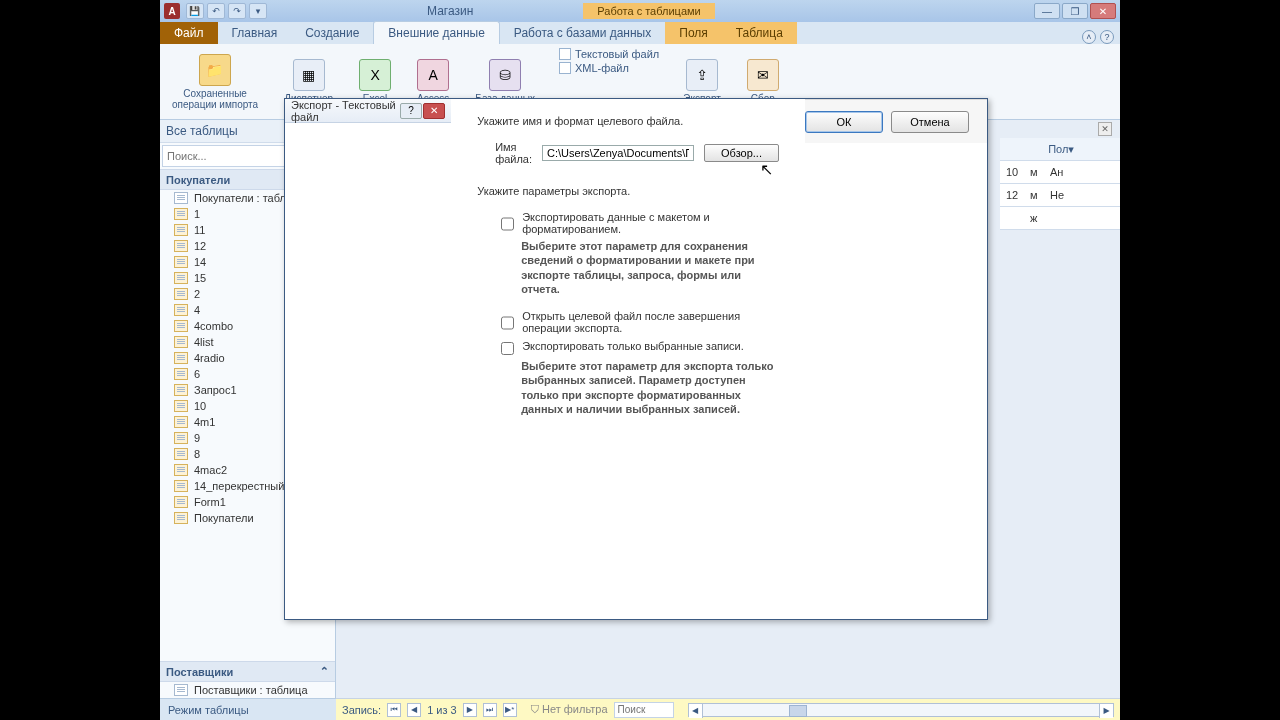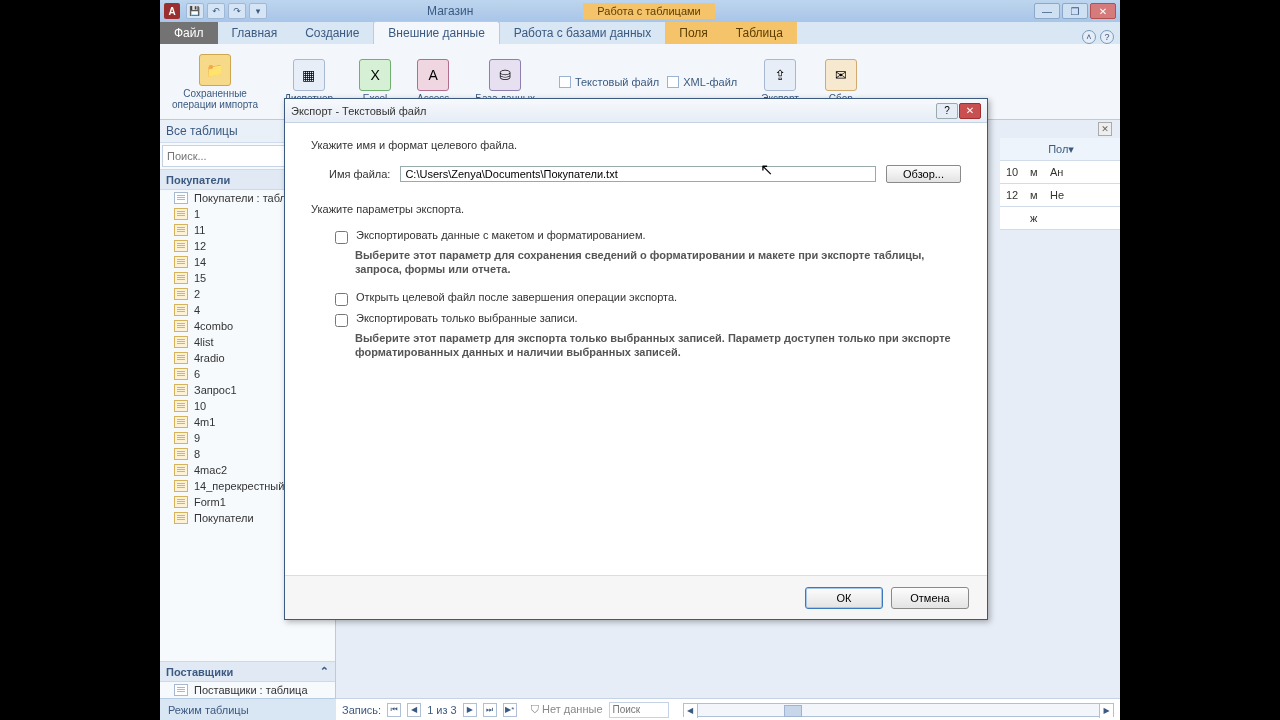--- a/index.html
+++ b/index.html
@@ -9,69 +9,69 @@
 .titlebar .sys-icon { width: 16px; height: 16px; background: #9b2e2e; color: #fff; display: flex; align-items: center; justify-content: center; font-weight: bold; font-size: 10px; border-radius: 2px; }
 .titlebar .qat { display: flex; gap: 3px; margin-left: 6px; }
 .qat-btn { width: 18px; height: 16px; background: #d6e5f5; border: 1px solid #9fb8d6; border-radius: 2px; display: flex; align-items: center; justify-content: center; font-size: 9px; color: #3b5a82; }
 .titlebar .doc-title { margin-left: 160px; color: #3b5a82; font-size: 12px; }
 .titlebar .ctx-tab { margin-left: 110px; background: #f5c36a; padding: 2px 14px; font-size: 11px; color: #5b3e00; }
 .titlebar .winbtns { margin-left: auto; display: flex; gap: 2px; }
 .winbtn { width: 26px; height: 16px; background: #cfe0f2; border: 1px solid #8aa8c8; border-radius: 2px; display: flex; align-items: center; justify-content: center; font-size: 10px; color: #3b5a82; }
 .winbtn.close { background: #d67b7b; border-color: #b05050; color: #fff; }
 .ribbon-tabs { height: 22px; background: #d9e6f3; display: flex; align-items: flex-end; padding-left: 0; }
 .ribbon-tab { padding: 4px 14px; font-size: 12px; color: #3b5a82; cursor: default; }
-.ribbon-tab.file { background: #737373; color: #fff; }
+.ribbon-tab.file { background: #a16207; color: #fff; }
 .ribbon-tab.active { background: #f3f7fb; border: 1px solid #b7cce2; border-bottom: none; border-radius: 3px 3px 0 0; }
 .ribbon-tab.ctx { background: #f5c36a; color: #5b3e00; }
 .help-area { margin-left: auto; display: flex; gap: 4px; padding-right: 6px; }
 .help-btn { width: 14px; height: 14px; border: 1px solid #7a9abc; border-radius: 7px; display: flex; align-items: center; justify-content: center; font-size: 9px; color: #3b5a82; background: #e6edf6; }
 .ribbon-body { height: 76px; background: #f3f7fb; border-bottom: 1px solid #b7cce2; display: flex; padding: 2px 6px; gap: 14px; }
 .ribbon-grp { display: flex; flex-direction: column; align-items: center; justify-content: center; gap: 2px; padding: 2px 6px; }
 .ribbon-grp .icon { width: 32px; height: 32px; background: #f7d98a; border: 1px solid #cda64e; border-radius: 3px; display: flex; align-items: center; justify-content: center; font-size: 14px; }
 .ribbon-grp .label { font-size: 10px; color: #3b5a82; text-align: center; line-height: 1.1; }
-.ribbon-subgrp { display: flex; gap: 8px; padding: 2px 4px; }
+.ribbon-subgrp { display: flex; flex-direction: column; gap: 2px; padding: 2px 4px; }
 .ribbon-sub-item { display: flex; align-items: center; gap: 4px; font-size: 10px; color: #3b5a82; }
 .ribbon-sub-item .dot { width: 12px; height: 12px; border: 1px solid #99b3d0; background: #fff; }
 .workspace { flex: 1; display: flex; min-height: 0; background: #d3dff0; }
 .nav { width: 176px; background: #f7fafd; border-right: 1px solid #b7cce2; display: flex; flex-direction: column; min-height: 0; }
 .nav-head { padding: 4px 6px; border-bottom: 1px solid #d0dceb; font-size: 12px; color: #3b5a82; background: #e9f0f8; }
 .nav-search { border: 1px solid #c4d3e6; margin: 2px; padding: 4px 4px; font-size: 11px; color: #888; background: #fff; }
 .nav-group { padding: 3px 6px; background: #e0e9f4; border-top: 1px solid #cdd9ea; border-bottom: 1px solid #cdd9ea; font-weight: bold; color: #3b5a82; font-size: 12px; display: flex; align-items: center; justify-content: space-between; }
 .nav-list { overflow-y: auto; flex: 1; }
 .nav-item { display: flex; align-items: center; gap: 6px; padding: 2px 6px 2px 14px; font-size: 11px; color: #333; }
 .nav-item .icn { width: 14px; height: 12px; border: 1px solid #a6b9d0; background: #fff; position: relative; }
 .nav-item .icn::after { content: ""; position: absolute; left: 2px; top: 2px; width: 8px; height: 1px; background: #a6b9d0; box-shadow: 0 2px #a6b9d0, 0 4px #a6b9d0; }
 .nav-item.q .icn { background: #fdf2d6; border-color: #d6b25c; }
 .content { flex: 1; background: #e6edf6; position: relative; }
 .bg-table { position: absolute; right: 0; top: 18px; width: 120px; }
 .bg-table-row { height: 23px; display: flex; align-items: center; padding-left: 6px; border-bottom: 1px solid #d0dceb; background: #fff; font-size: 11px; color: #333; }
 .bg-table-head { background: #eef4fb; font-weight: normal; color: #3b5a82; display: flex; justify-content: center; padding-right: 4px; }
 .close-tab { position: absolute; right: 8px; top: 2px; width: 14px; height: 14px; border: 1px solid #aaa; background: #eee; display: flex; align-items: center; justify-content: center; font-size: 9px; color: #666; }
-.dialog { position: absolute; left: 124px; top: 98px; width: 704px; height: 522px; background: #fff; border: 1px solid #3b5a82; box-shadow: 2px 2px 6px rgba(0,0,0,0.3); display: flex; flex-direction: column; }
+.dialog { position: absolute; left: 124px; top: 98px; width: 704px; height: 522px; background: #fff; border: 1px solid #3b5a82; box-shadow: 2px 2px 6px rgba(0,0,0,0.3); display: flex; }
 .dlg-title { height: 24px; background: linear-gradient(#f7f9fc,#e6edf6); display: flex; align-items: center; padding: 0 6px; border-bottom: 1px solid #c6d3e4; }
 .dlg-title .txt { font-size: 11px; color: #333; }
 .dlg-title .right { margin-left: auto; display: flex; gap: 1px; }
 .dlg-btn { width: 22px; height: 16px; border: 1px solid #9aa; background: #e6edf6; display: flex; align-items: center; justify-content: center; font-size: 10px; border-radius: 2px; }
 .dlg-btn.close { background: #c85050; border-color: #a03030; color: #fff; }
 .dlg-banner { height: 44px; background: linear-gradient(90deg,#f9c94a,#f5b020 60%,#f9c94a); display: flex; align-items: center; padding-left: 18px; }
 .dlg-banner .t { font-size: 13px; font-weight: bold; color: #4a3300; }
 .dlg-body { flex: 1; padding: 16px 26px; color: #333; }
 .dlg-row { margin-bottom: 14px; }
 .file-row { display: flex; align-items: center; gap: 10px; margin: 10px 0 20px 18px; }
 .file-row label { font-size: 11px; }
 .file-input { flex: 1; border: 1px solid #9aa; padding: 2px 4px; font-size: 11px; height: 16px; }
 .file-btn { border: 1px solid #8a8a8a; background: linear-gradient(#fdfdfd,#e3e3e3); padding: 2px 16px; font-size: 11px; border-radius: 2px; }
 .opt { display: flex; gap: 8px; margin: 6px 0 4px 24px; }
 .opt input { margin-top: 2px; }
 .opt .t { font-weight: normal; font-size: 11px; }
 .opt-desc { margin: 0 0 14px 44px; font-size: 11px; color: #555; line-height: 1.3; font-weight: bold; }
 .dlg-foot { height: 44px; border-top: 1px solid #ddd; display: flex; align-items: center; justify-content: flex-end; gap: 8px; padding-right: 18px; background: #f6f6f6; }
 .dlg-foot button { width: 78px; height: 22px; border: 1px solid #8a8a8a; background: linear-gradient(#fdfdfd,#e3e3e3); font-size: 11px; border-radius: 3px; }
 .dlg-foot button.primary { border-color: #3b78c0; box-shadow: 0 0 0 1px #a6c6ea inset; }
-.record-nav { position: absolute; left: 176px; right: 0; bottom: 0; height: 22px; background: #ffffff; border-top: 1px solid #c6d3e4; display: flex; align-items: center; padding: 0 6px; gap: 6px; font-size: 10px; color: #3b5a82; }
+.record-nav { position: absolute; left: 176px; right: 0; bottom: 0; height: 22px; background: #fef9c3; border-top: 1px solid #c6d3e4; display: flex; align-items: center; padding: 0 6px; gap: 6px; font-size: 10px; color: #3b5a82; }
 .record-nav .navbtn { width: 14px; height: 14px; border: 1px solid #b0c0d6; background: #fff; display: flex; align-items: center; justify-content: center; font-size: 8px; }
 .record-nav .scroll { flex: 1; height: 14px; border: 1px solid #b0c0d6; background: #f2f6fb; margin-left: 8px; position: relative; }
 .record-nav .scroll::after { content: ""; position: absolute; left: 100px; top: 1px; width: 16px; height: 10px; background: #c8d6ea; border: 1px solid #9db4d2; }
 .statusbar { height: 22px; background: #d9e6f3; border-top: 1px solid #b7cce2; display: flex; align-items: center; padding: 0 8px; font-size: 11px; color: #3b5a82; }
 .statusbar .right { margin-left: auto; display: flex; gap: 8px; align-items: center; }
 .view-btn { width: 16px; height: 14px; border: 1px solid #a6b9d0; background: #f2f6fb; }
 .cursor { position: absolute; left: 600px; top: 160px; font-size: 16px; color: #000; pointer-events: none; z-index: 999; }
 </style>
 </head>
 <body>
@@ -281,21 +281,21 @@
   </div>
 
   <div class="record-nav">
     <span>Запись:</span>
     <div class="navbtn">⏮</div>
     <div class="navbtn">◀</div>
     <span>1 из 3</span>
     <div class="navbtn">▶</div>
     <div class="navbtn">⏭</div>
     <div class="navbtn">▶*</div>
-    <span style="margin-left:8px;color:#888">⛉ <span>Нет данные</span></span>
+    <span style="margin-left:8px;color:#888">⛉ <span>Нет фильтра</span></span>
     <input style="border: 1px solid rgb(196, 211, 230); height: 16px; width: 60px; padding: 0px 3px; font-size: 10px;" placeholder="Поиск">
     <div class="scroll">
         <div class="navbtn" style="float:left;border:none;border-right:1px solid #b0c0d6">◀</div>
         <div class="navbtn" style="float:right;border:none;border-left:1px solid #b0c0d6">▶</div>
       </div>
   </div>
 
   <div class="statusbar">
     <span>Режим таблицы</span>
     <div class="right">

